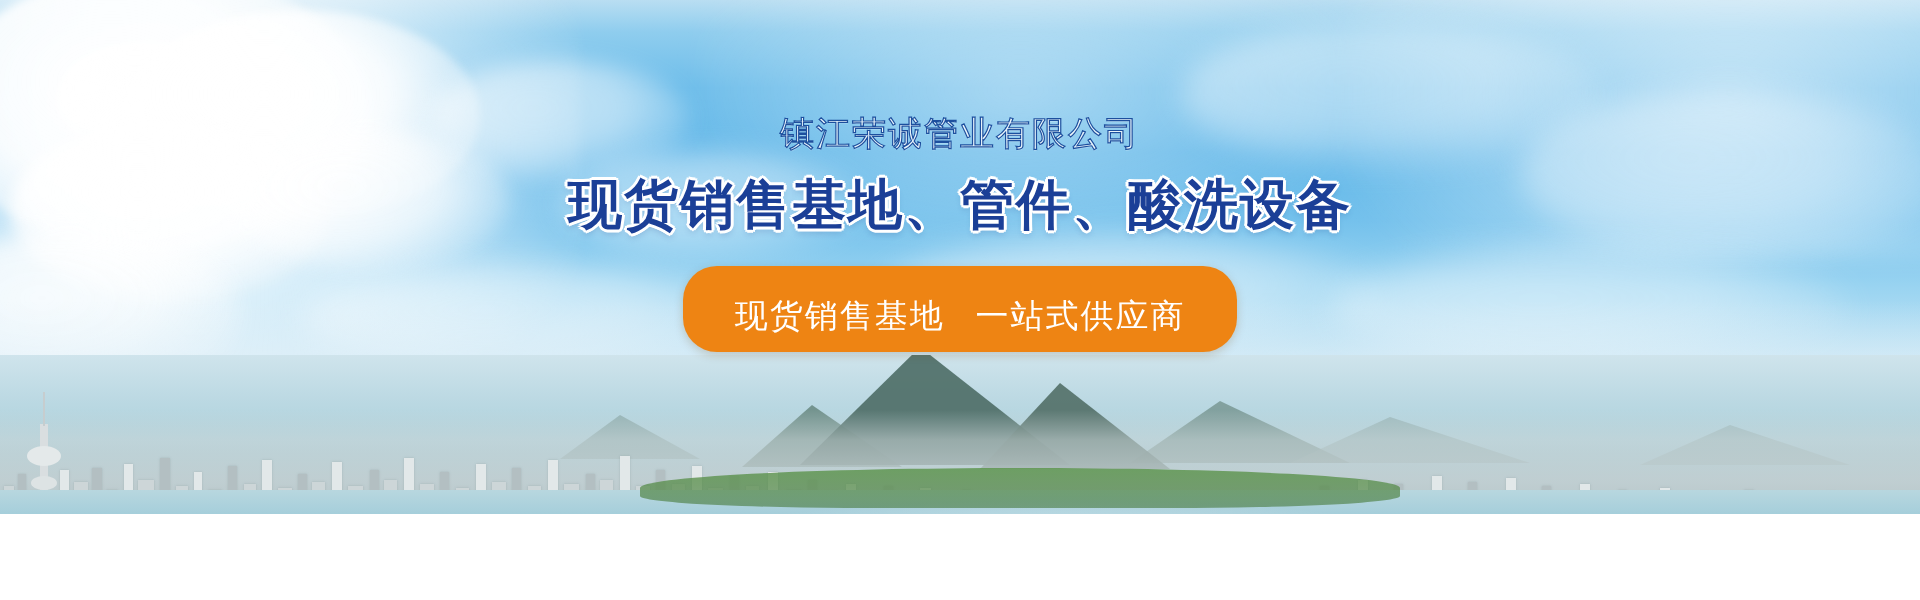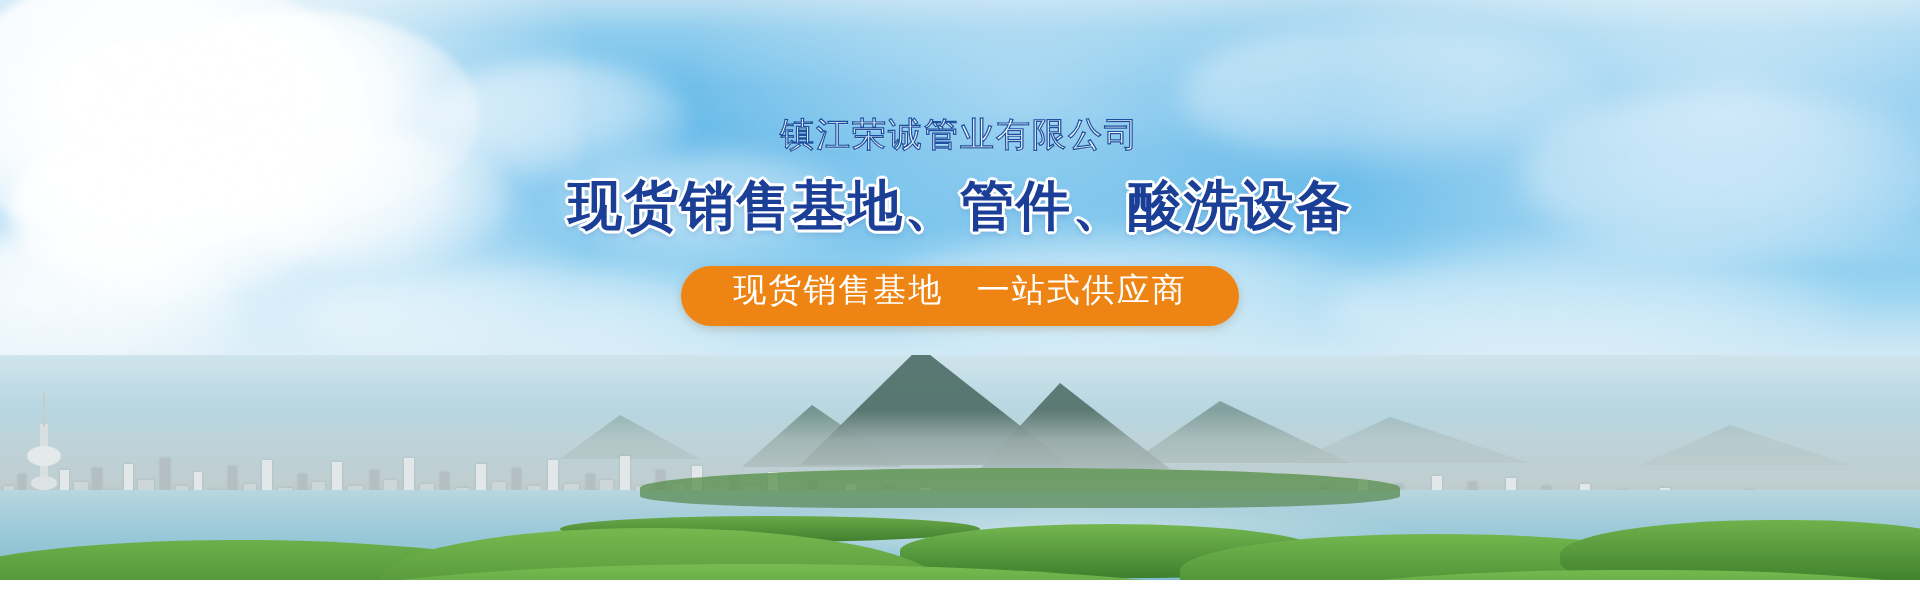--- a/index.html
+++ b/index.html
@@ -3,23 +3,23 @@
 <meta charset="utf-8">
 <style>
   html, body {
     margin: 0;
     padding: 0;
     background: #ffffff;
   }
   #banner {
     position: relative;
     width: 1920px;
-    height: 580px;
+    height: 514px;
     overflow: hidden;
-    font-family: Liberation Sans, sans-serif;
+    font-family: Liberation Serif, serif;
   }
 
   
   .sky {
     position: absolute;
     left: 0; top: 0;
     width: 1920px;
     height: 400px;
     background:
       linear-gradient(to bottom,
@@ -358,21 +358,21 @@
        3px  0   0 #ffffff,
        0   -3px 0 #ffffff,
        0    3px 0 #ffffff,
        0    4px 6px rgba(30,60,130,.25);
   }
   .cta-wrap {
     margin-top: 28px;
   }
   .cta {
     display: inline-block;
-    padding: 4px 52px 16px;
+    padding: 30px 52px 16px;
     background: #ee8413;
     border-radius: 34px;
     color: #ffffff;
     font-size: 33px;
     line-height: 40px;
     letter-spacing: 2px;
     font-weight: 400;
     box-shadow: 0 3px 10px rgba(120,70,10,.22);
     cursor: pointer;
     white-space: pre;

